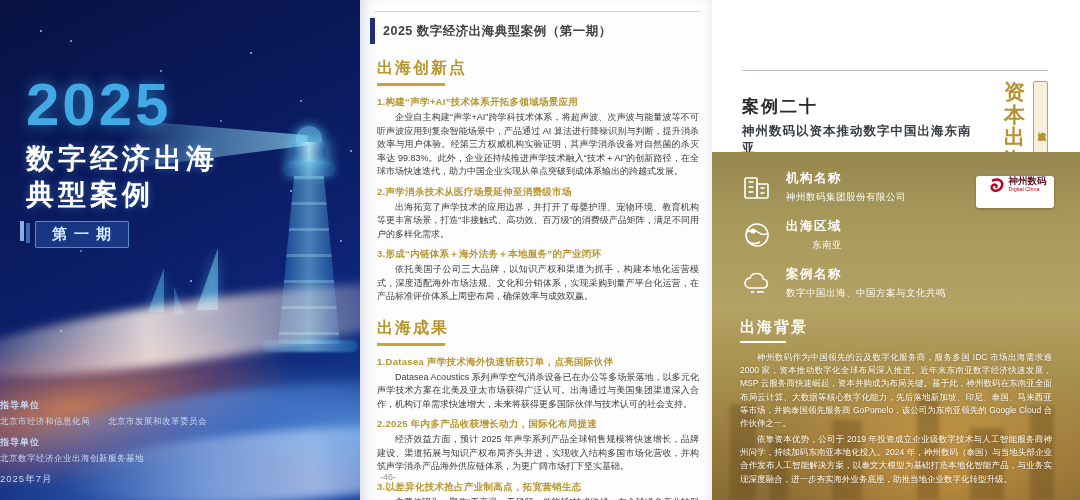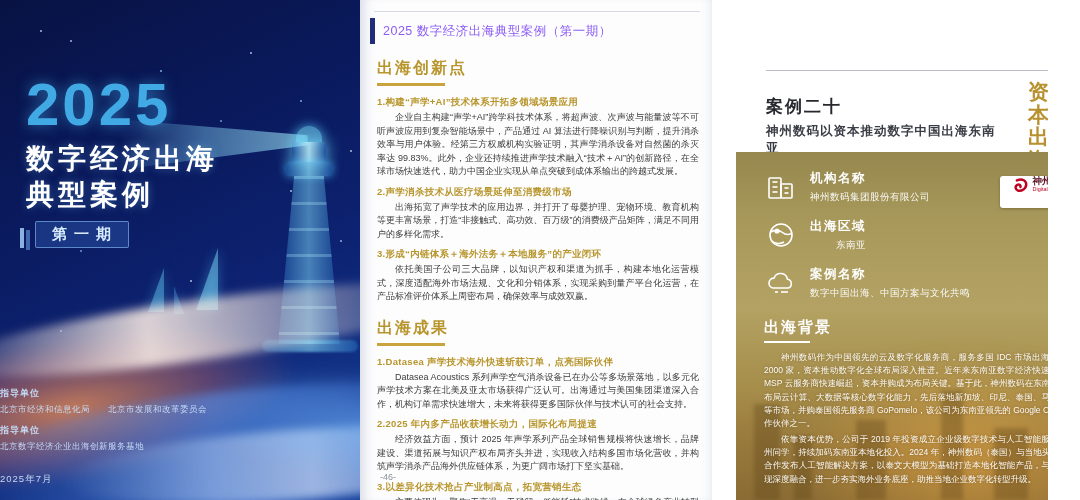--- a/index.html
+++ b/index.html
@@ -47,47 +47,47 @@
   .trail.t4 { left:60px; top:430px; width:460px; height:70px; transform:rotate(-4deg);
     background:linear-gradient(90deg, rgba(255,255,255,0), rgba(230,240,255,.6) 55%, rgba(255,255,255,0)); }
   .trail.t5 { left:180px; top:360px; width:320px; height:130px; transform:rotate(8deg);
     background:radial-gradient(ellipse at 60% 50%, rgba(120,190,255,.5) 0%, rgba(0,0,0,0) 65%); }
   .cover-year { position:absolute; left:26px; top:70px; font-size:60px; font-weight:800; letter-spacing:3px;
     color:#41aae4; text-shadow:0 0 14px rgba(70,180,240,.55); }
   .cover-t1 { position:absolute; left:26px; top:140px; font-size:28px; font-weight:800; color:#ffffff; letter-spacing:4px;
     text-shadow:0 0 8px rgba(120,200,255,.4); }
   .cover-t2 { position:absolute; left:26px; top:176px; font-size:28px; font-weight:800; color:#ffffff; letter-spacing:4px;
     text-shadow:0 0 8px rgba(120,200,255,.4); }
-  .issue-wrap { position:absolute; left:20px; top:221px; display:flex; align-items:flex-end; }
+  .issue-wrap { position:absolute; left:20px; top:221px; display:flex; align-items:flex-start; }
   .issue-deco { width:4px; height:20px; background:rgba(170,215,255,.8); margin-right:3px; box-shadow:6px 2px 0 rgba(120,180,255,.5); }
   .issue-badge { margin-left:8px; background:rgba(80,150,255,.22); border:1px solid rgba(150,205,255,.55);
     color:#d8ecff; font-size:15px; font-weight:700; letter-spacing:7px; padding:3px 10px 3px 16px; border-radius:2px; }
   .cover-footer { position:absolute; left:0; bottom:14px; width:100%; text-align:left; color:#c4d9f6; }
   .cover-footer .lbl { font-size:9px; font-weight:700; margin-top:8px; letter-spacing:1px; }
   .cover-footer .orgs { font-size:8.5px; margin-top:4px; letter-spacing:.5px; }
-  .cover-footer .date { font-size:9.5px; margin-top:20px; letter-spacing:1px; }
+  .cover-footer .date { font-size:9.5px; margin-top:8px; letter-spacing:1px; }
 
   
   .page-mid { position:absolute; left:360px; top:0; width:352px; height:500px; background:#fdfdfe; overflow:hidden;
     box-shadow:inset 12px 0 14px -10px rgba(60,80,120,.25), inset -10px 0 12px -10px rgba(60,80,120,.15); }
   .mid-topline { position:absolute; left:14px; top:11px; width:326px; height:1px; background:#d7dae2; }
   .mid-header { position:absolute; left:10px; top:18px; display:flex; align-items:center; }
   .mid-header .bar { width:5px; height:26px; background:#1f2d7b; margin-right:8px; }
-  .mid-header .txt { font-size:12.5px; font-weight:400; color:#8b5cf6; letter-spacing:.5px; }
+  .mid-header .txt { font-size:12.5px; font-weight:700; color:#404040; letter-spacing:.5px; }
   .mid-body { position:absolute; left:17px; top:58px; width:322px; }
   .sec-title { font-size:16px; font-weight:800; color:#b8962d; letter-spacing:2px; }
   .sec-rule { width:68px; height:3px; background:#c9a43e; margin:4px 0 10px 0;
     box-shadow:0 4px 0 -2px #c9a43e; }
   .blk-h { font-size:9.5px; font-weight:800; color:#b8962d; margin-top:7px; letter-spacing:.3px; }
   .blk-p { font-size:9px; color:#3c3c3c; line-height:1.5; text-align:justify; text-indent:2em; margin-top:2px; }
   .sec2 { margin-top:14px; }
   .page-num { position:absolute; left:20px; bottom:18px; font-size:9px; color:#8a8f99; }
 
   
-  .page-case { position:absolute; left:712px; top:0; width:312px; height:500px; background:#ffffff; overflow:hidden;margin-left:24px; }
+  .page-case { position:absolute; left:712px; top:0; width:368px; height:500px; background:#ffffff; overflow:hidden; }
   .case-head { position:absolute; left:30px; top:70px; width:306px; border-top:1px solid #b9bcc4; border-bottom:1px solid #b9bcc4;
     padding:10px 0 12px 0; display:flex; justify-content:space-between; align-items:center; }
   .case-no { font-size:17px; font-weight:800; color:#26282e; letter-spacing:2px; }
   .case-title { font-size:12.5px; font-weight:700; color:#3a3d45; margin-top:5px; letter-spacing:1px; }
   .case-badge { display:flex; align-items:stretch; }
   .badge-txt { font-size:21px; font-weight:800; color:#b8912f; line-height:1.08; letter-spacing:3px; text-align:right; }
   .badge-tag { margin-left:5px; width:15px; background:rgba(201,164,62,.18); border:1px solid #c9a43e;
     color:#b8912f; font-size:8px; font-weight:700; writing-mode:vertical-rl; text-orientation:upright;
     display:flex; align-items:center; justify-content:center; border-radius:2px; padding:2px 0; }
   .gold { position:absolute; left:0; top:152px; width:368px; height:348px; overflow:hidden;

